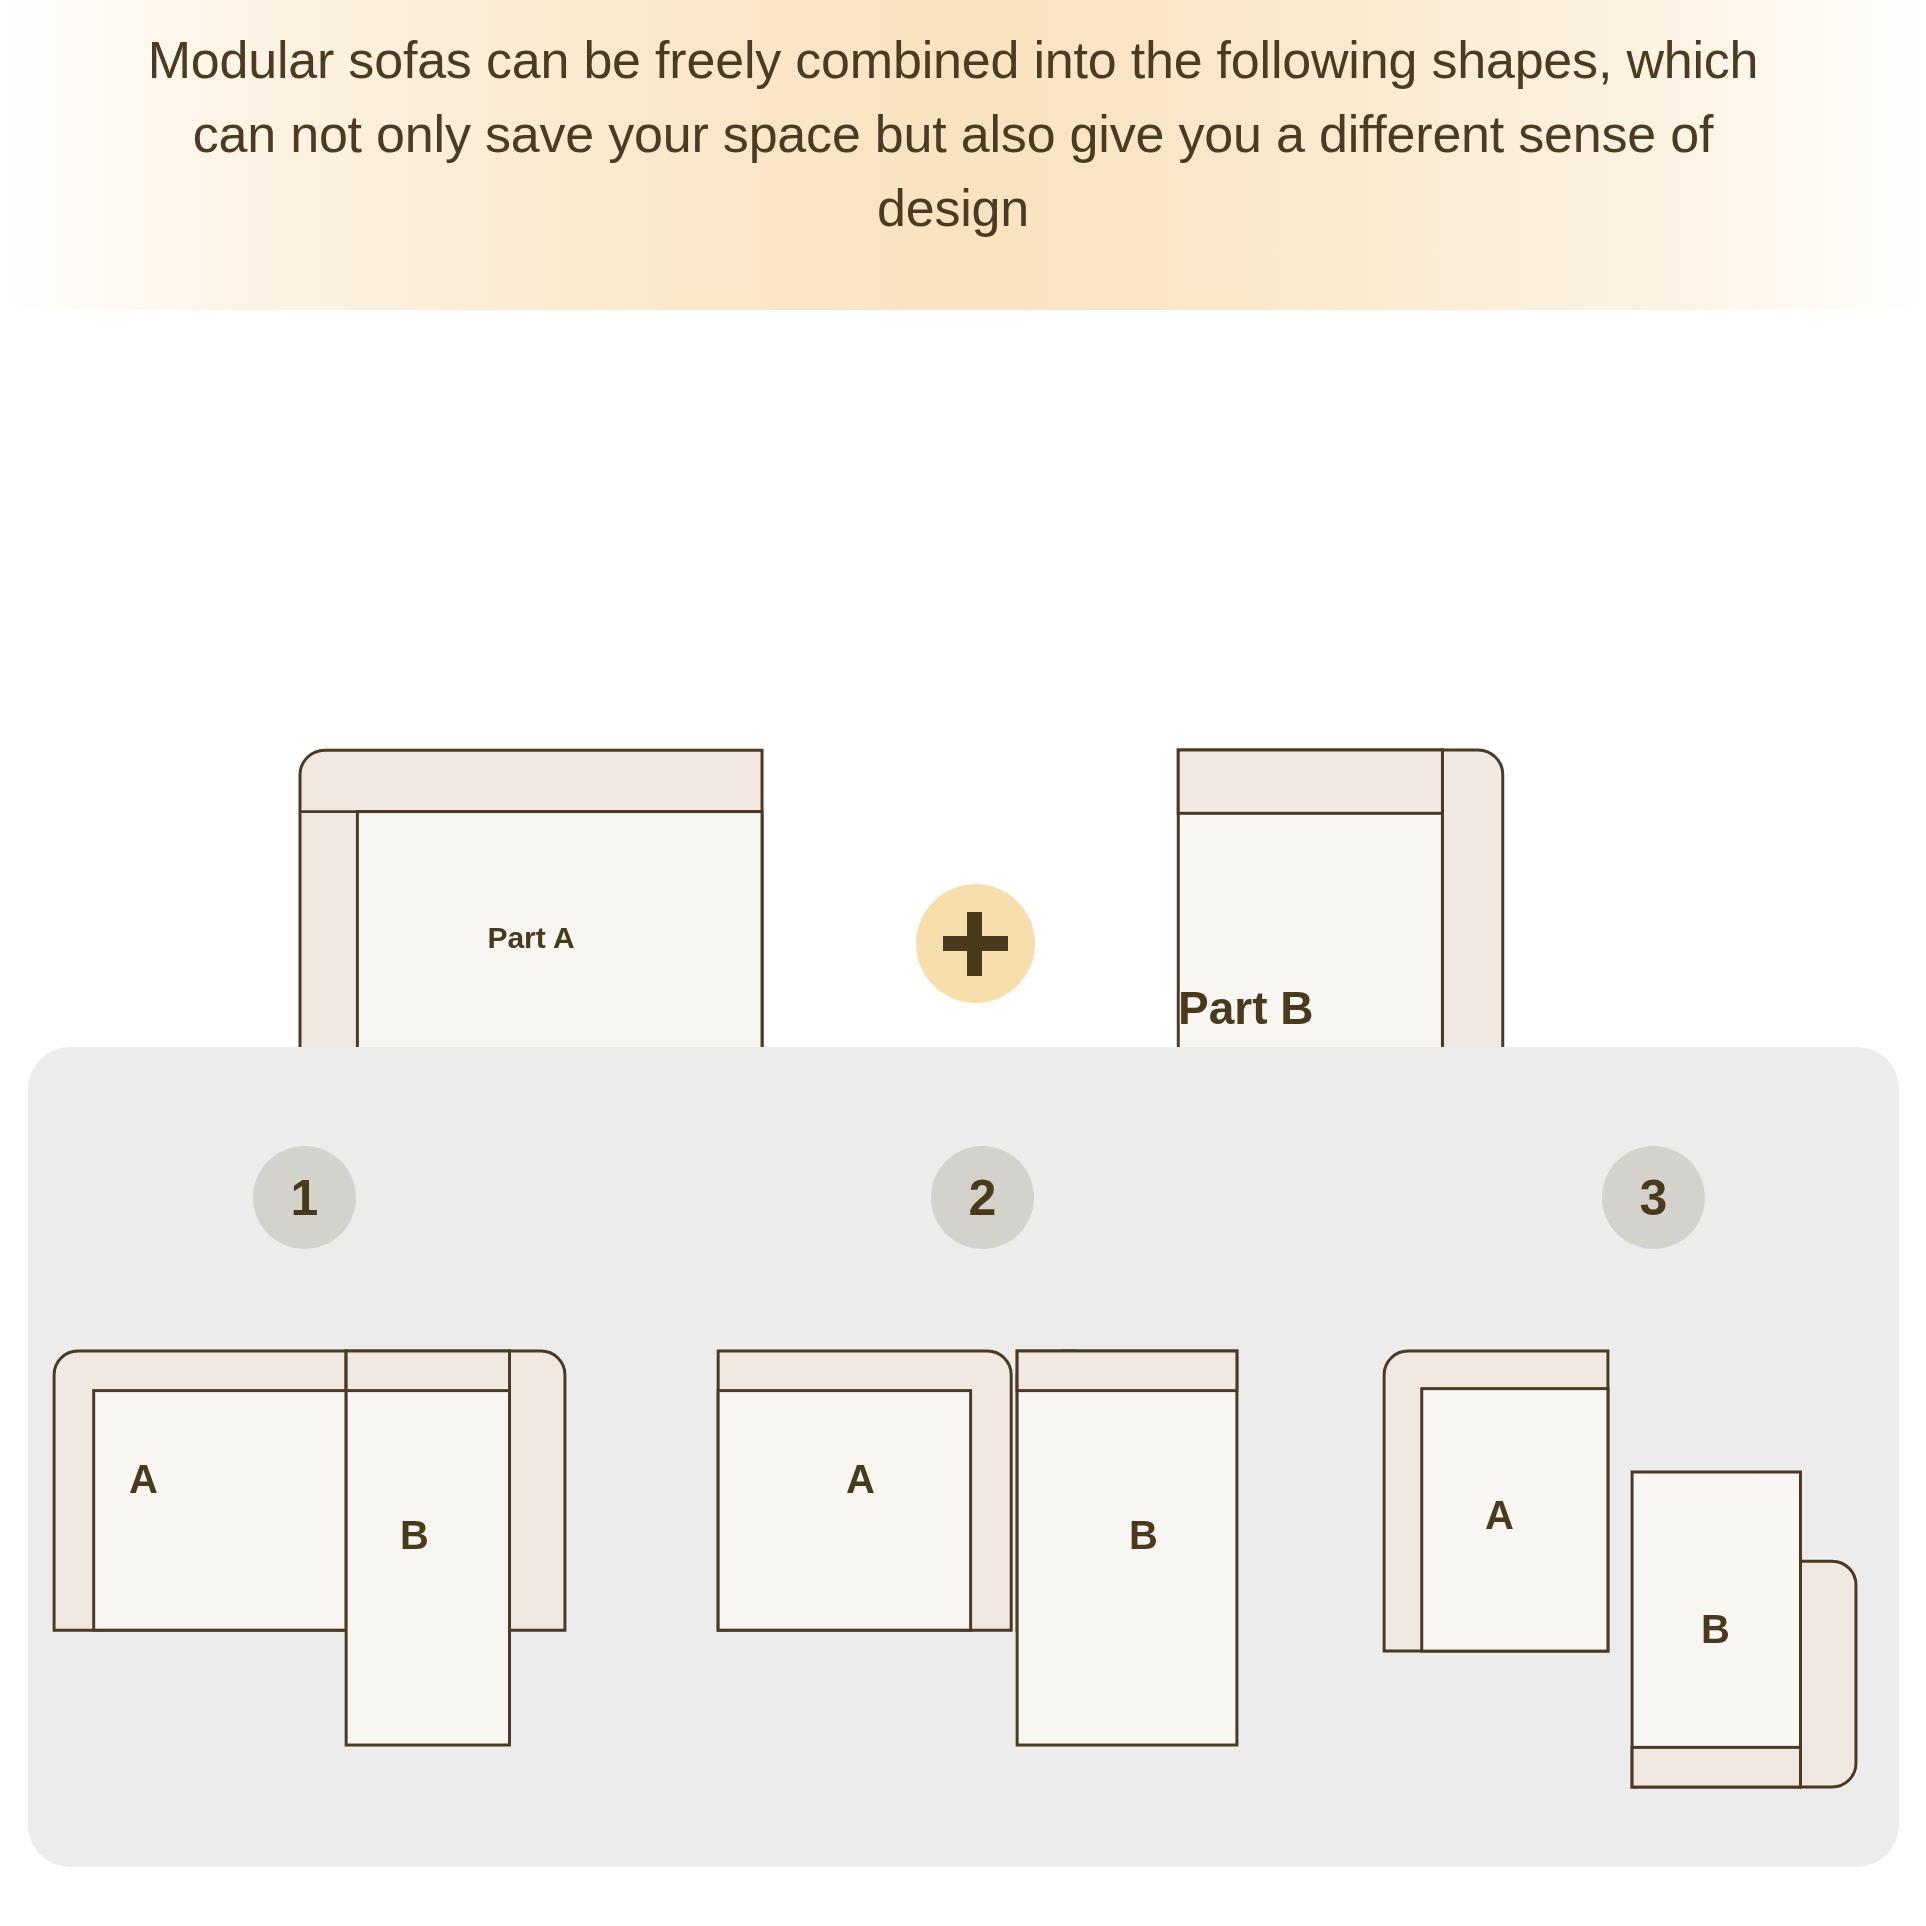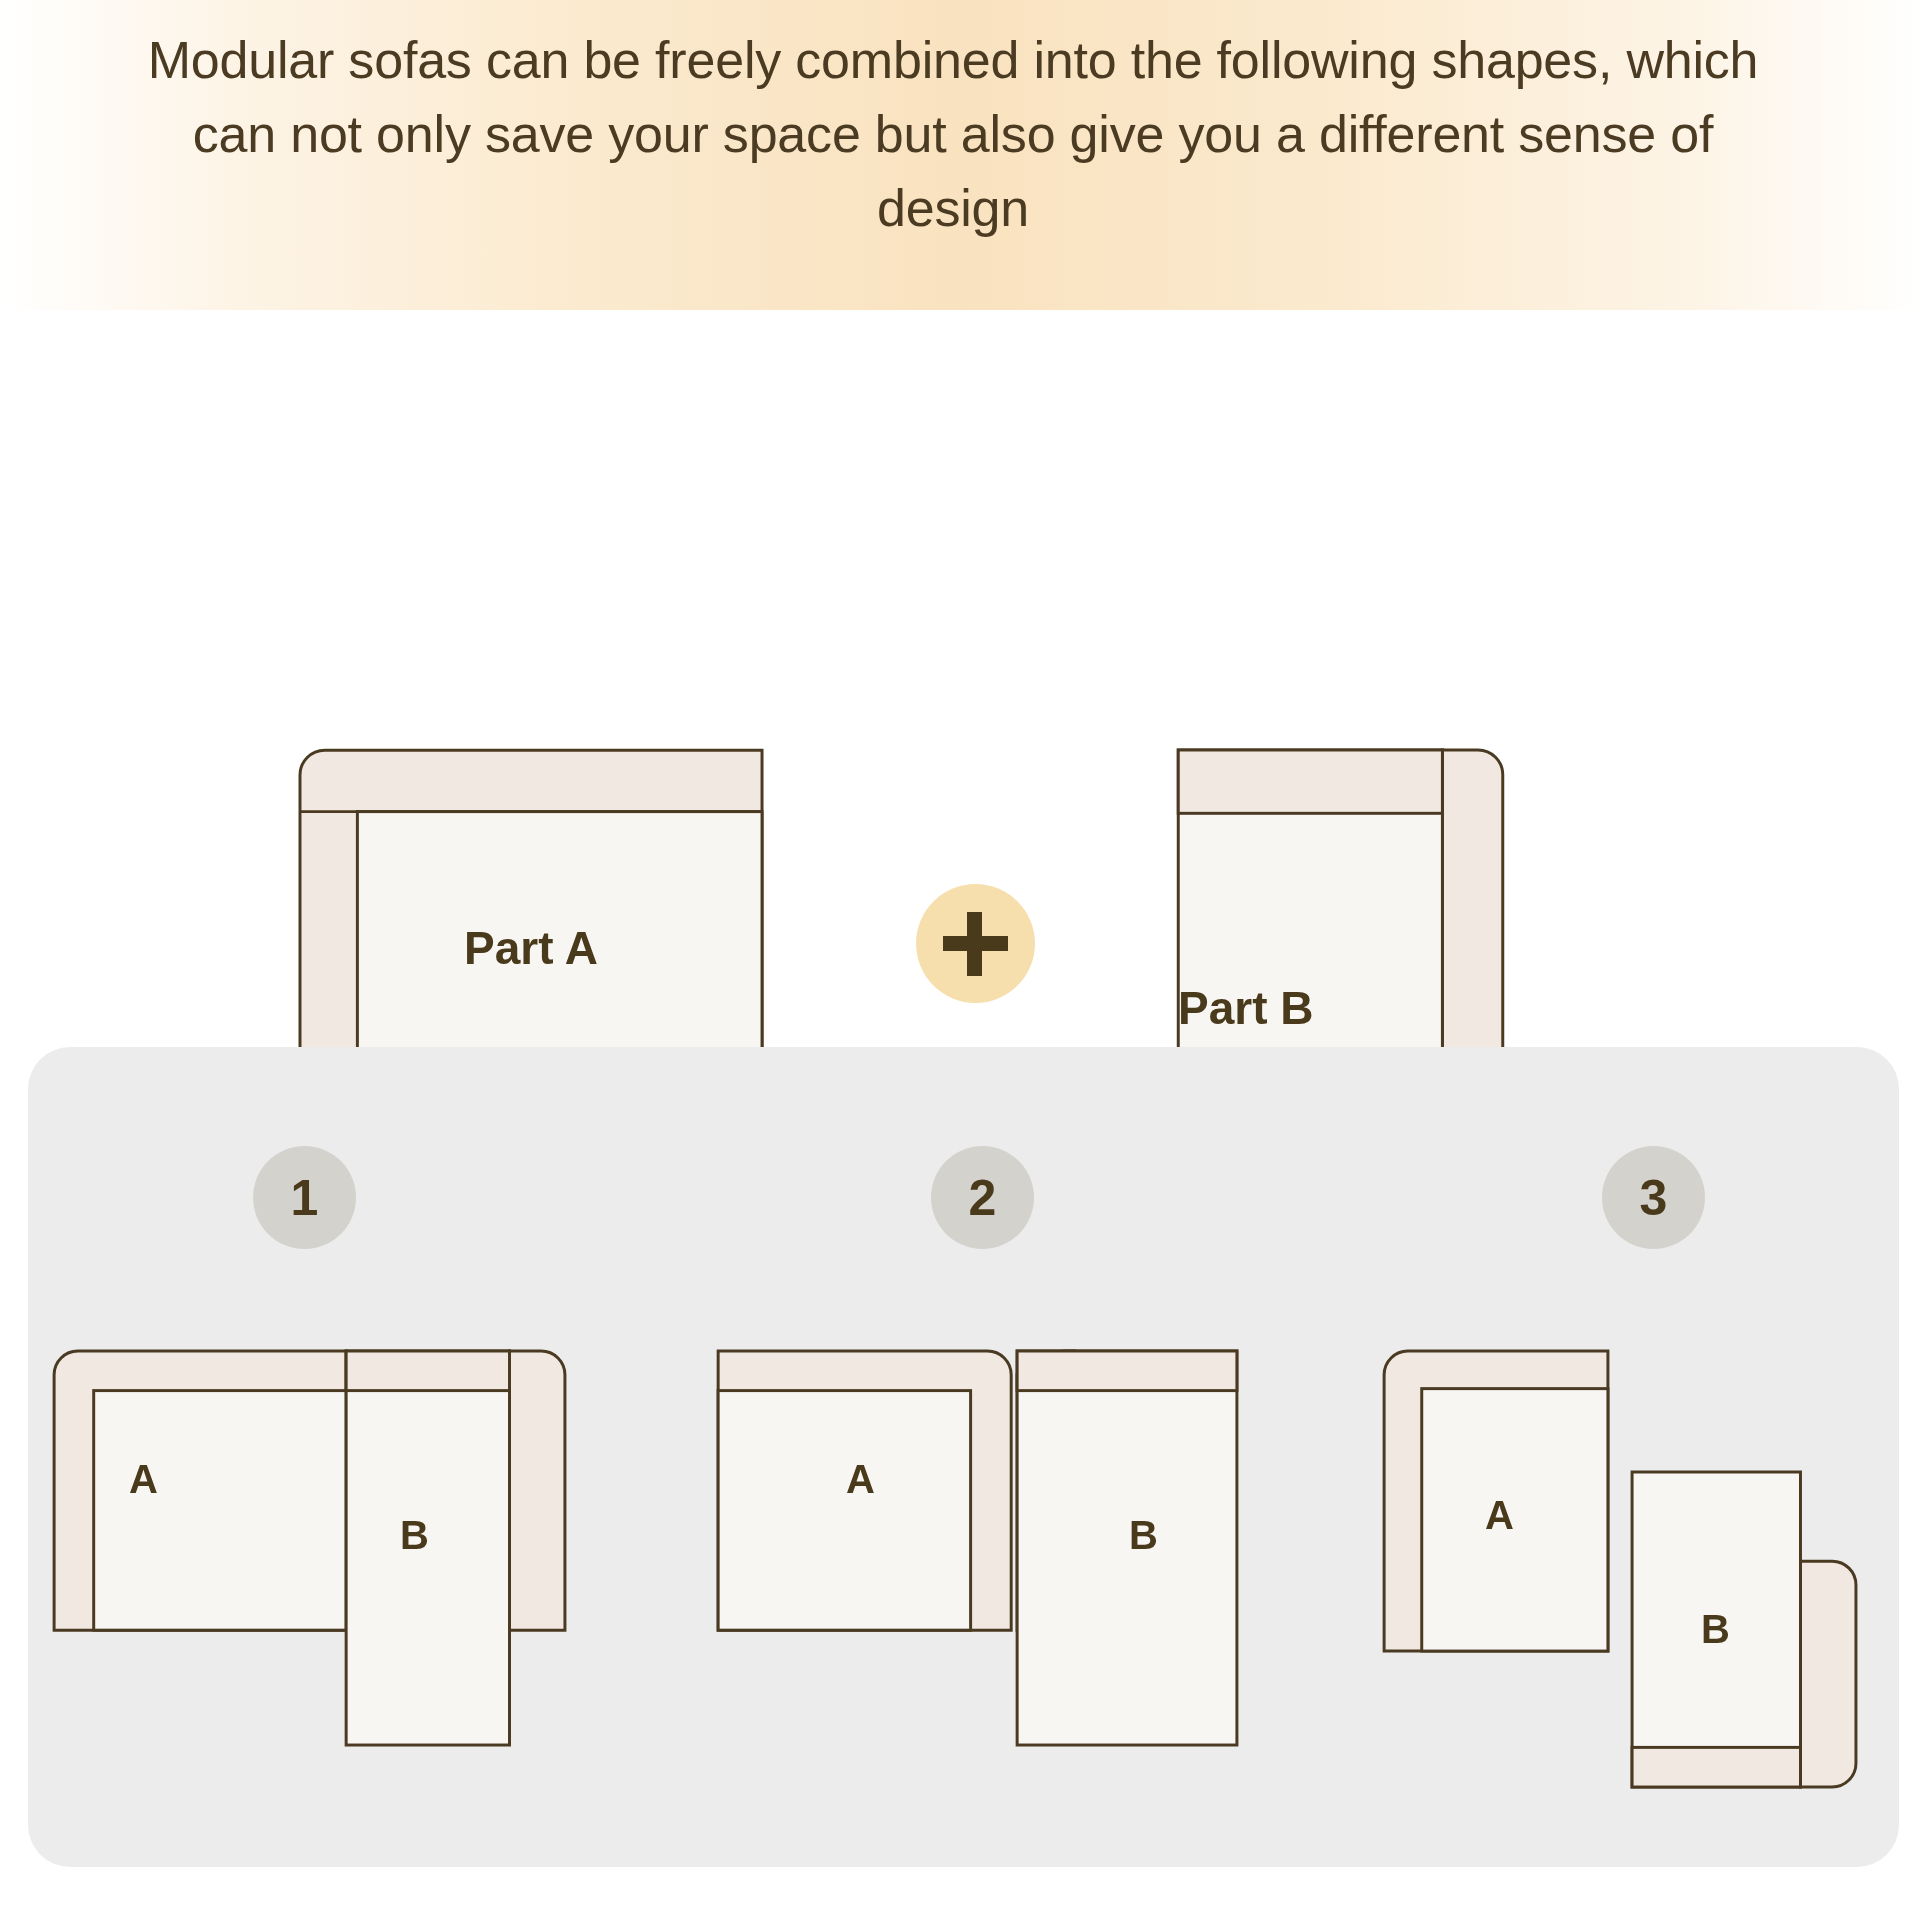--- a/index.html
+++ b/index.html
@@ -40,21 +40,21 @@
 
   
   .parts-row { position:absolute; left:0; top:310px; width:1927px; height:738px; }
 
   .part-label {
     position:absolute;
     font-weight:bold;
     color:#4a3a1c;
     white-space:nowrap;
   }
-  #part-a-label { left:300px; top:611px; width:462px; text-align:center; font-size:46px; }
+  #part-a-label { left:300px; top:611px; width:462px; text-align:center; font-size:30px; }
   #part-b-label { left:1178px; top:671px; width:264px; text-align:left; font-size:46px; }
 
   
   .plus-badge {
     position:absolute;
     left:916px; top:574px;
     width:119px; height:119px;
     border-radius:50%;
     background:#f7dfad;
   }

